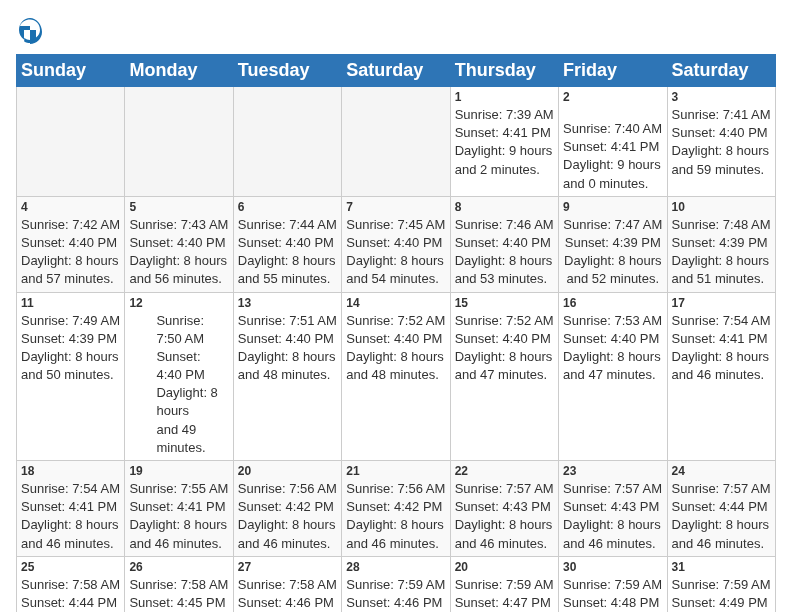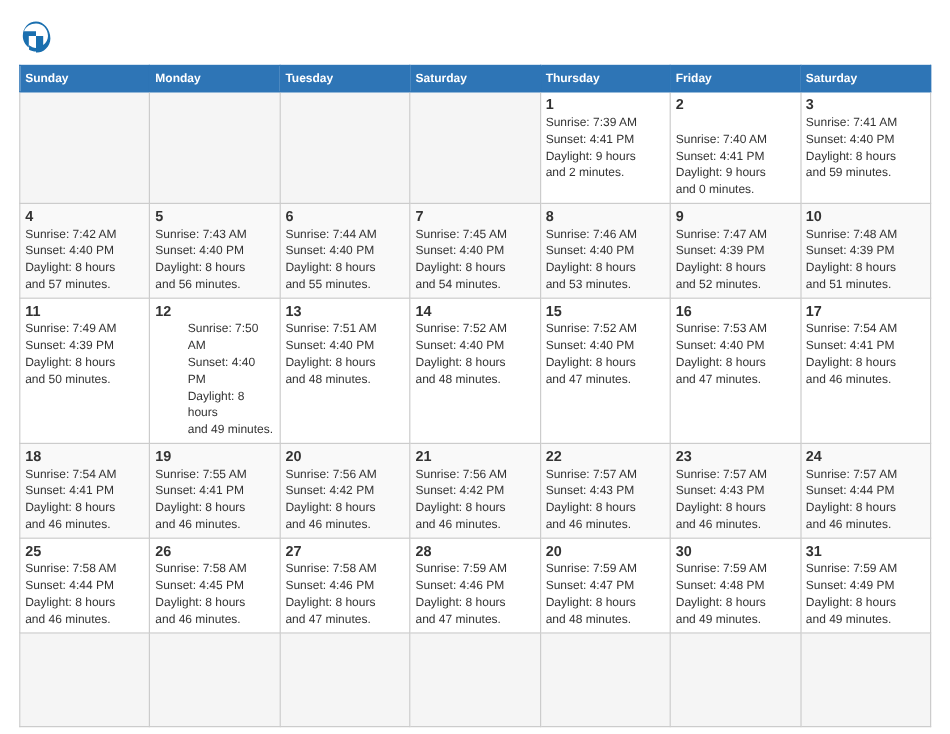--- a/index.html
+++ b/index.html
@@ -54,21 +54,21 @@
       color: #555;
     }
     table {
       width: 100%;
       border-collapse: collapse;
       table-layout: fixed;
     }
     th {
       background-color: #2e75b6;
       color: #fff;
-      font-size: 10px;
+      font-size: 18px;
       font-weight: bold;
       padding: 5px 4px;
       text-align: left;
       border: 1px solid #2e75b6;
     }
     td {
       border: 1px solid #ccc;
       vertical-align: top;
       padding: 3px 4px;
       font-size: 9.5px;
@@ -79,21 +79,21 @@
     td.empty {
       background: #f5f5f5;
     }
     .day-num {
       font-size: 12px;
       font-weight: bold;
       display: block;
       margin-bottom: 2px;
     }
     .day-info {
-      font-size: 10px;
+      font-size: 13px;
       line-height: 1.4;
       color: #333;
     }
     tr:nth-child(even) td:not(.empty) {
       background: #f9f9f9;
     }
   </style>
 </head>
 <body>
 
@@ -185,21 +185,21 @@
           </td>
           <td>
             <span class="day-num">8</span>
             <div class="day-info" style="white-space: pre-line;">Sunrise: 7:46 AM
 Sunset: 4:40 PM
 Daylight: 8 hours
 and 53 minutes.</div>
           </td>
           <td>
             <span class="day-num">9</span>
-            <div class="day-info" style="white-space: pre-line;">Sunrise: 7:47 AM
+            <div class="day-info" style="white-space: pre-line; text-align: center;">Sunrise: 7:47 AM
 Sunset: 4:39 PM
 Daylight: 8 hours
 and 52 minutes.</div>
           </td>
           <td>
             <span class="day-num">10</span>
             <div class="day-info" style="white-space: pre-line;">Sunrise: 7:48 AM
 Sunset: 4:39 PM
 Daylight: 8 hours
 and 51 minutes.</div>

